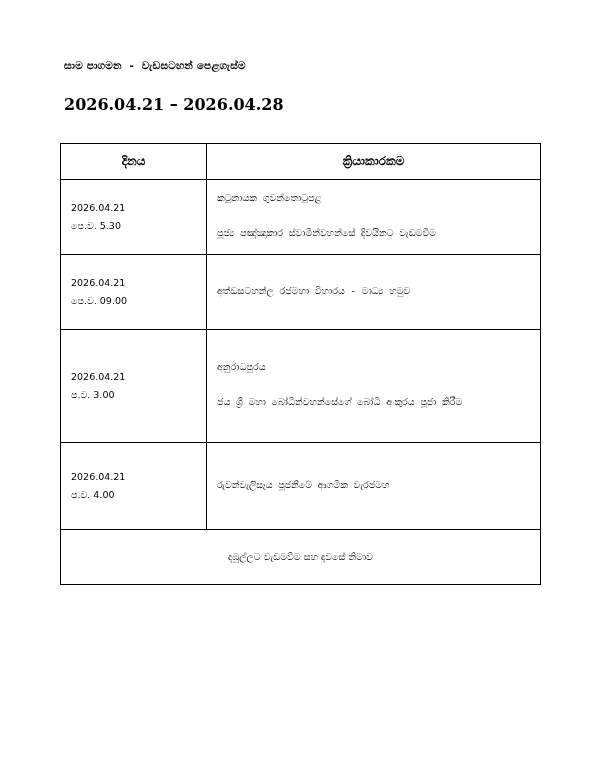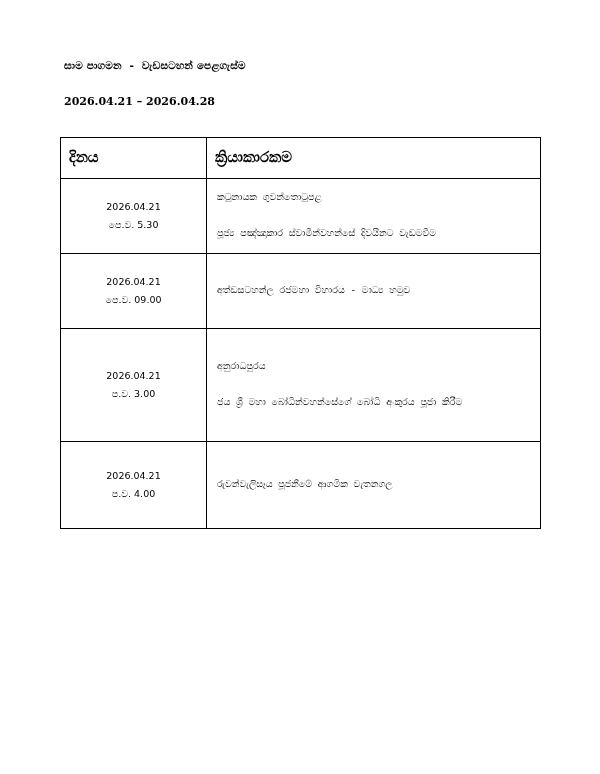--- a/index.html
+++ b/index.html
@@ -23,21 +23,21 @@
   }
   .doc-title {
     font-size: 10.5px;
     font-weight: 700;
     letter-spacing: 0.2px;
     line-height: 1.4;
     margin: 0 0 0 4px;
     white-space: pre;
   }
   .doc-subtitle {
-    font-size: 11px;
+    font-size: 16px;
     font-weight: 700;
     font-family: "DejaVu Serif", "Liberation Serif", serif;
     margin: 22px 0 0 4px;
     line-height: 1.3;
   }
   table.schedule {
     margin-top: 28px;
     width: 480px;
     border-collapse: collapse;
     table-layout: fixed;
@@ -46,30 +46,29 @@
   table.schedule td {
     border: 1px solid #000000;
     vertical-align: middle;
     padding: 8px 10px;
     font-size: 9.5px;
     line-height: 1.85;
     font-weight: 400;
   }
   table.schedule th {
     font-weight: 700;
-    text-align: left;
+    text-align: center;
     height: 22px;
-    padding: 6px 8px;
-    font-size: 15px;
+    padding: 6px 16px;
+    font-size: 12px;
   }
   col.c-date { width: 146px; }
   col.c-act  { width: 334px; }
   td.date-cell {
     white-space: pre-line;
-    text-align: center;
   }
   td.act-cell {
     white-space: pre-line;
     font-family: Liberation Mono, monospace;
   }
   tr.r1 td { height: 58px; }
   tr.r2 td { height: 58px; }
   tr.r3 td { height: 96px; }
   tr.r4 td { height: 70px; }
   td.footer-cell {
@@ -114,18 +113,21 @@
       <tr class="r3">
         <td class="date-cell">2026.04.21
 ප.ව. 3.00</td>
         <td class="act-cell">අනුරාධපුරය
 
 ජය ශ්‍රී මහා බෝධින්වහන්සේගේ බෝධි අංකුරය පූජා කිරීම</td>
       </tr>
       <tr class="r4">
         <td class="date-cell">2026.04.21
 ප.ව. 4.00</td>
-        <td class="act-cell">රුවන්වැලිසෑය පූජනීමේ ආගමික වැතනගල</td>
+        <td class="act-cell">රුවන්වැලිසෑය පූජනීමේ ආගමික වැරජමහ</td>
+      </tr>
+      <tr>
+        <td class="footer-cell" colspan="2">දඹුල්ලට වැඩමවීම සහ දවසේ නිමාව</td>
       </tr>
     </tbody>
   </table>
 
 </div>
 
 </body></html>

